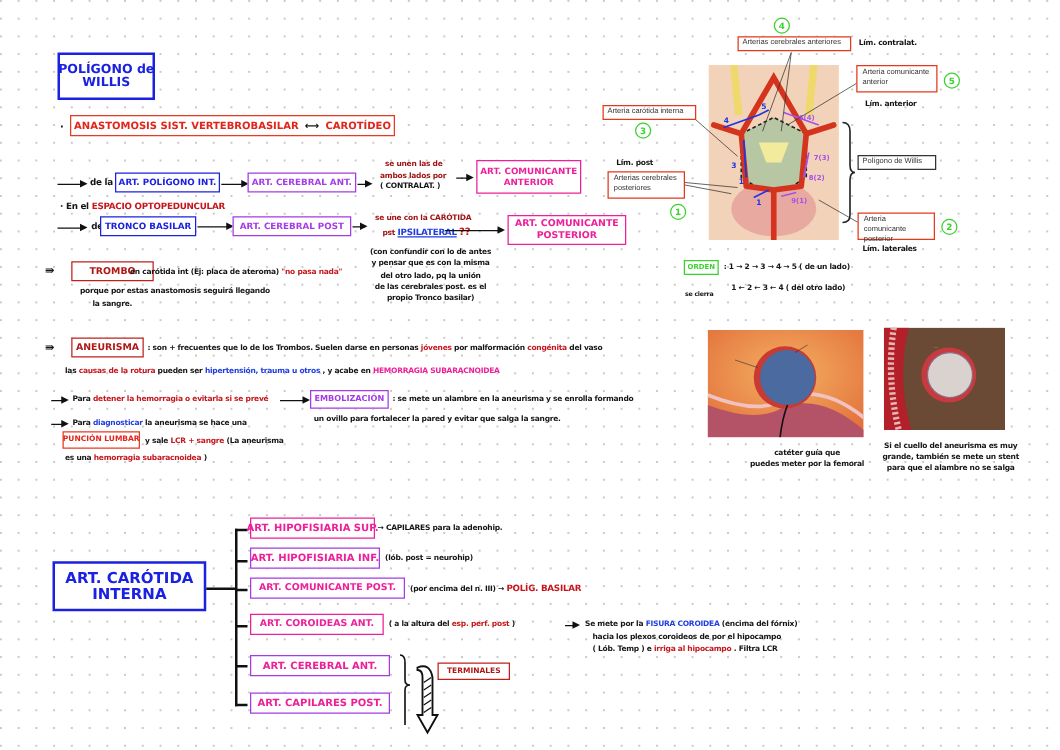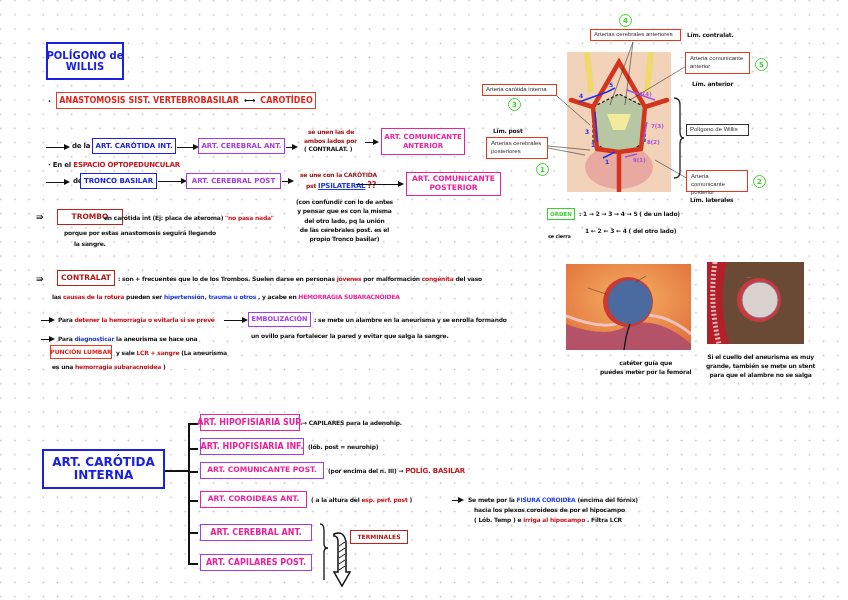--- a/index.html
+++ b/index.html
@@ -54,21 +54,21 @@
 
 <div class="abs hw s7" style="left:48px;top:121px;margin-top:40px;">
   <span>·</span>
   <span class="t-black">En el</span>
   <span class="t-red">ESPACIO OPTOPEDUNCULAR</span>
 </div>
 
 <div class="arrow" style="left:46px;top:147px;width:22px;"></div>
 <span class="abs hw t-black s7" style="left:72px;top:142px;">de la</span>
 <div class="box blue" style="left:92px;top:138px;width:84px;height:16px;font-size:7px;">
-    <span>ART. CARÓTIDA INT.</span>
+    <span>ART. POLÍGONO INT.</span>
   </div>
 <div class="arrow" style="left:177px;top:147px;width:20px;"></div>
 <div class="box purple" style="left:198px;top:138px;width:87px;height:16px;font-size:7px;">
     <span>ART. CEREBRAL ANT.</span>
   </div>
 <div class="arrow" style="left:286px;top:147px;width:10px;"></div>
 <div class="abs hw t-darkred s6" style="left:304px;top:128px;line-height:1.45;">
   <div style="text-indent:4px">se unen las de</div>
   <div>ambos lados por</div>
   <div class="t-black">( CONTRALAT. )</div>
@@ -182,21 +182,21 @@
 
 <div class="box green" style="left:547px;top:208px;width:28px;height:12px;font-size:5.5px;padding:0 2px;">
     <span>ORDEN</span>
   </div>
 <div class="abs hw t-black s6" style="left:579px;top:210px;">: 1 → 2 → 3 → 4 → 5 ( de un lado)</div>
 <div class="abs hw t-black s6" style="left:585px;top:227px;">1 ← 2 ← 3 ← 4 ( del otro lado)</div>
 <div class="abs hw t-black" style="left:548px;top:233px;font-size:5px;">se cierra</div>
 
 <span class="abs hw t-black" style="left:36px;top:274px;font-size:9px;">⇛</span>
 <div class="box darkred" style="left:57px;top:270px;width:58px;height:16px;font-size:7.5px;">
-    <span>CONTRALAT</span>
+    <span>ANEURISMA</span>
   </div>
 <div class="abs hw s6" style="left:118px;top:275px;">
   <span class="t-black">: son + frecuentes que lo de los Trombos. Suelen darse en personas</span>
   <span class="t-red">jóvenes</span>
   <span class="t-black">por malformación</span>
   <span class="t-red">congénita</span>
   <span class="t-black">del vaso</span>
 </div>
 <div class="abs hw s6" style="left:52px;top:293px;">
   <span class="t-black">las</span>

